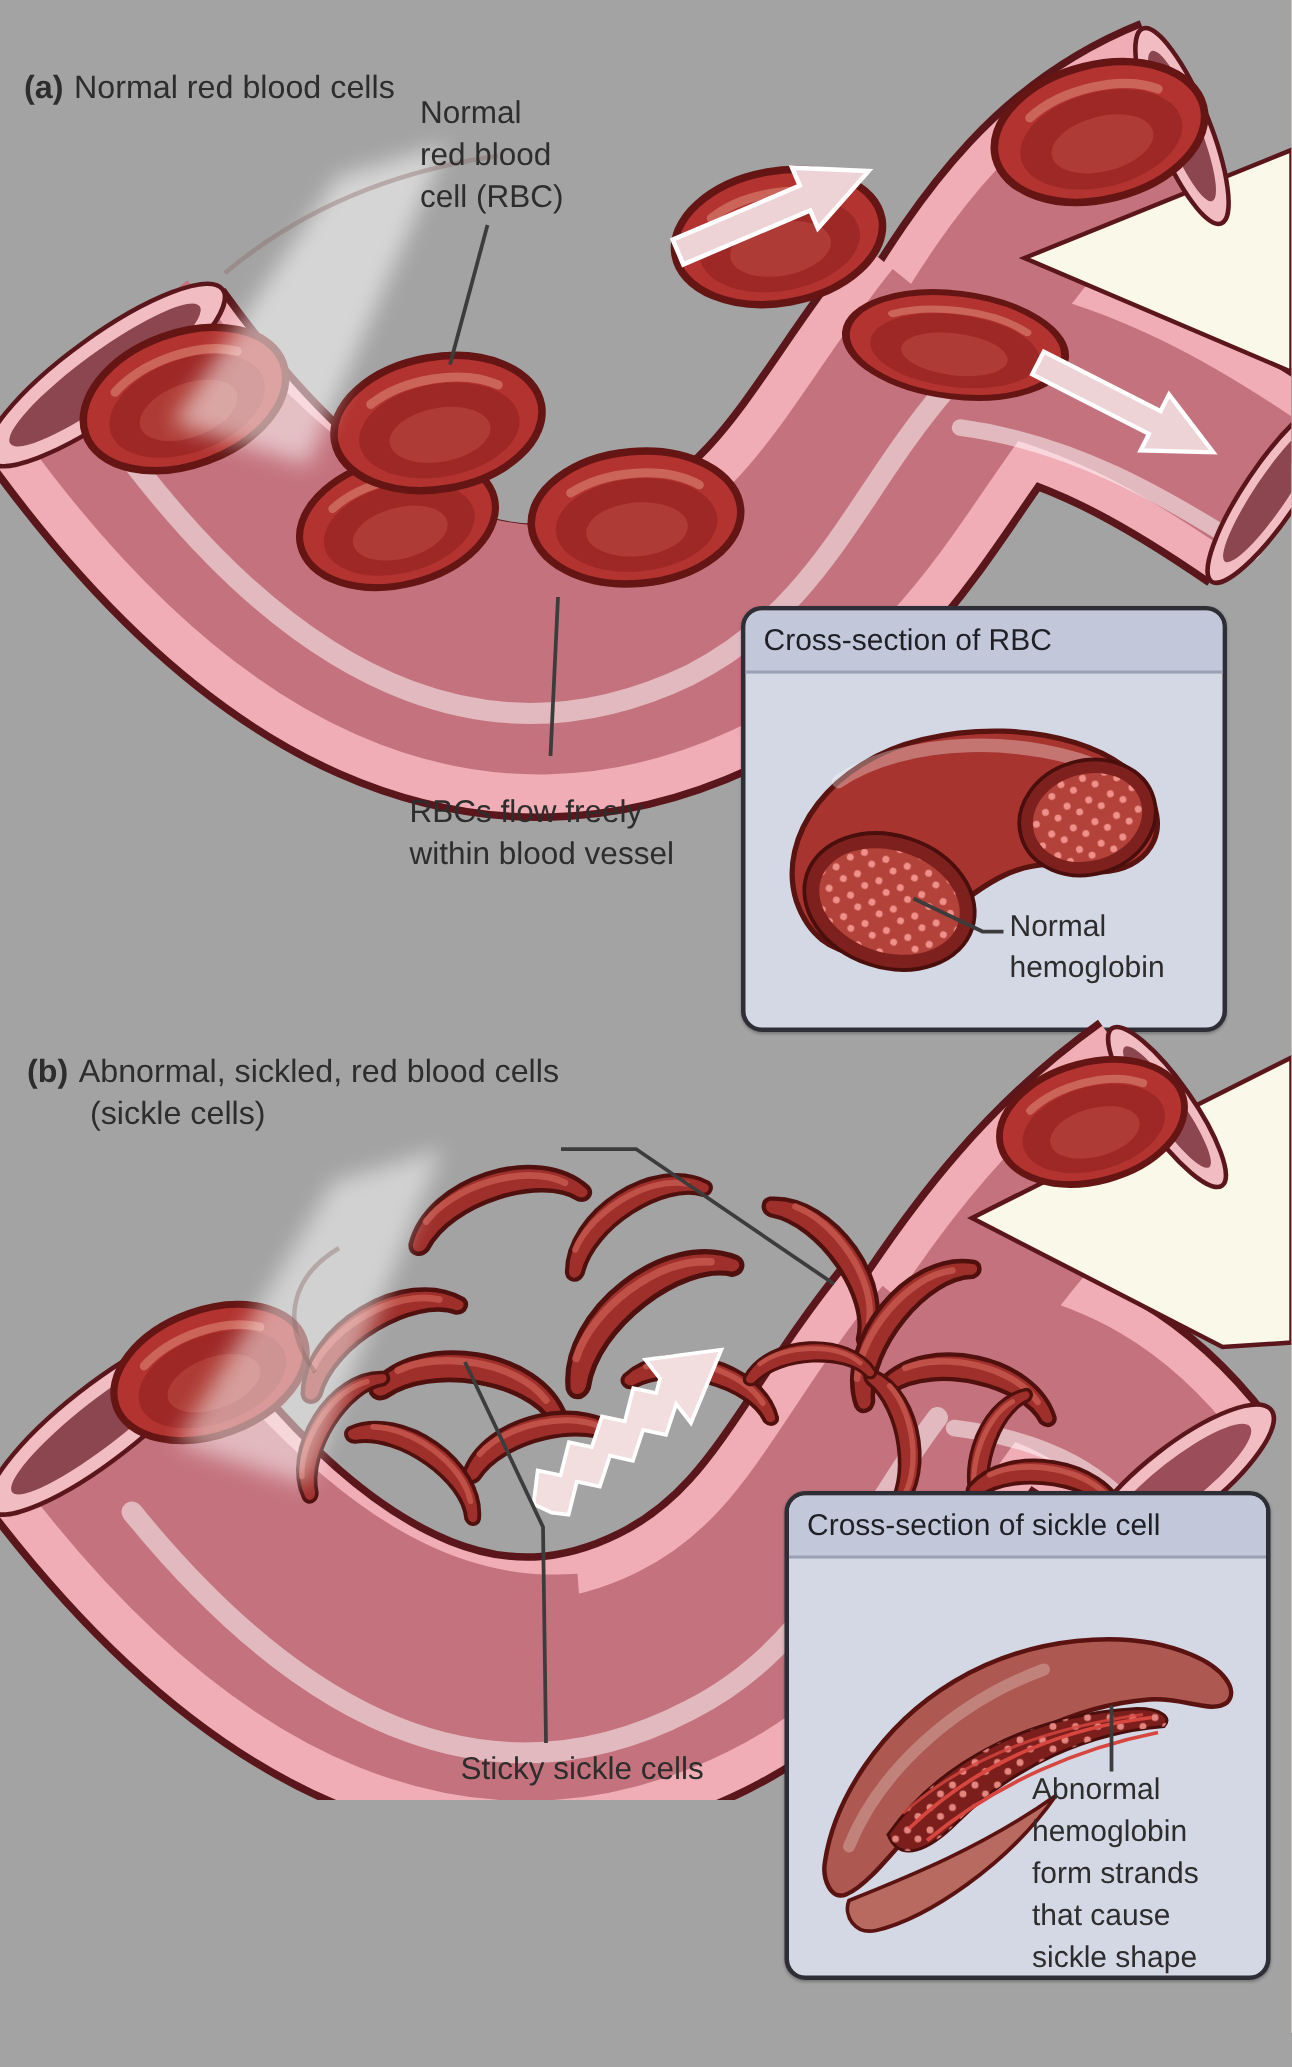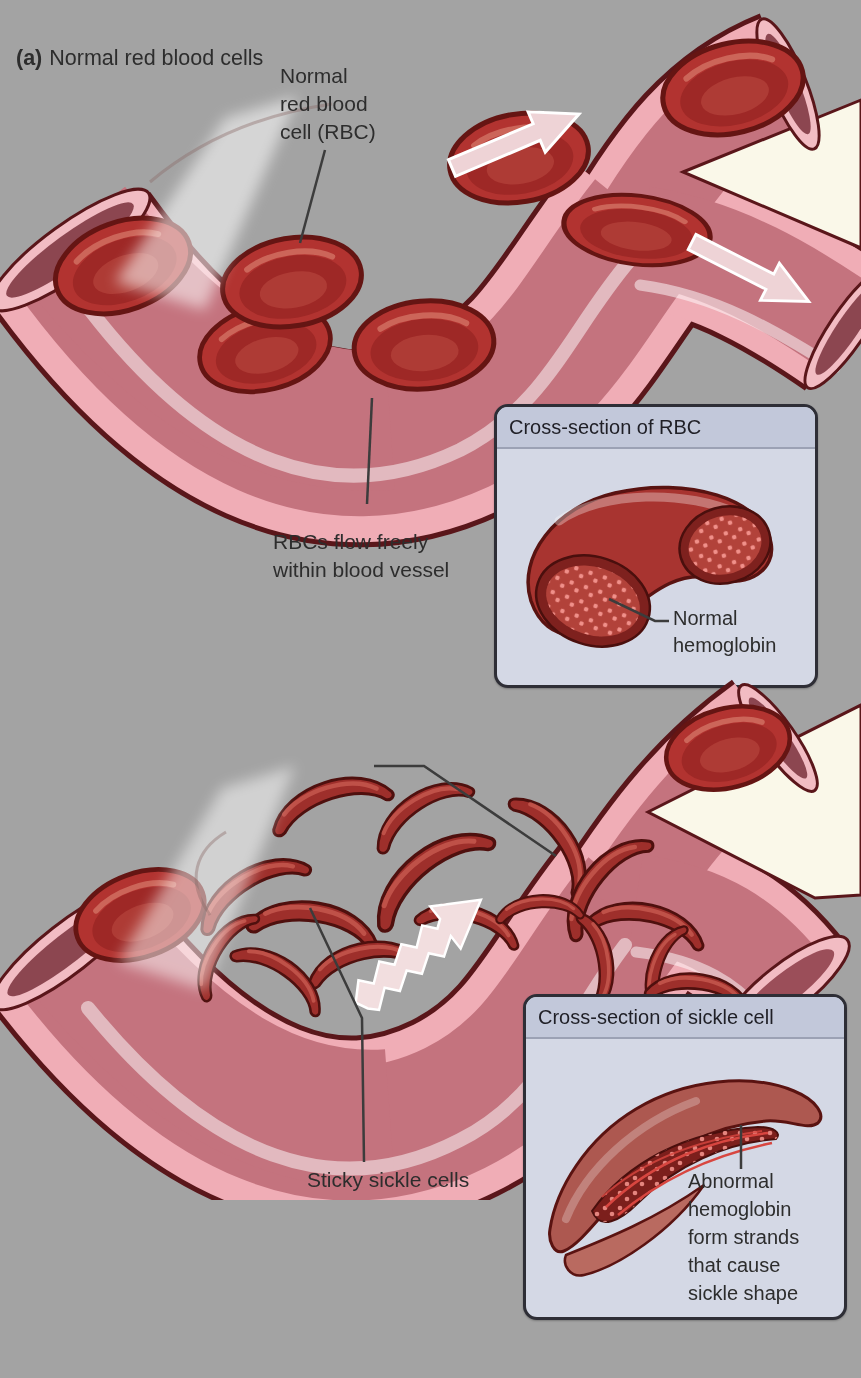--- a/index.html
+++ b/index.html
@@ -139,20 +139,24 @@
           <ellipse rx="48" ry="34" fill="#B2423A"></ellipse>
           <ellipse rx="48" ry="34" fill="url(#hbdots)"></ellipse>
         </g>
         <path d="M 112,150 L 158,172 L 172,172" fill="none" stroke="#3C3C3C" stroke-width="2.5"></path>
       </svg>
       <div class="inset-lbl" style="left:176px;top:156px;line-height:27px;">Normal
 hemoglobin</div>
     </div>
   </div>
 
+  <div class="section-title" style="left:18px;top:672px;">
+    <span class="pfx">(b)</span><span>Abnormal, sickled, red blood cells</span>
+    <div style="padding-left:42px;">(sickle cells)</div>
+  </div>
 
   <svg class="illus" style="top:660px;" width="861" height="540" viewBox="0 0 861 540">
 
     <g fill="none" stroke="#5A161A">
       <path d="M 70,290 C 200,460 330,510 455,448 C 548,402 572,322 640,240" stroke-width="196"></path>
       <path d="M 622,252 C 668,180 712,125 775,80" stroke-width="148"></path>
       <path d="M 636,242 C 705,252 748,278 788,330" stroke-width="150"></path>
     </g>
 
     <g fill="none" stroke="#F0ADB6">
@@ -221,21 +225,21 @@
     <g fill="none" stroke="#3C3C3C" stroke-width="2.5">
       <path d="M 374,106 L 424,106 L 556,196"></path>
       <path d="M 310,248 L 362,358 L 364,502"></path>
     </g>
   </svg>
 
   <div class="lbl" style="left:267px;top:1166px;margin-left:40px;">Sticky sickle cells</div>
 
   <div class="inset" style="left:523px;top:994px;height:320px;">
     <div class="inset-header">Cross-section of sickle cell</div>
-    <div class="inset-body" style="height:278px;">
+    <div class="inset-body" style="height:278px;margin-top:12px;">
       <svg width="316" height="278" viewBox="0 0 316 278">
         <path d="M 40,216 C 80,200 130,180 178,146 C 146,192 92,228 58,236 C 44,239 36,226 40,216 Z" fill="#B96A60" stroke="#5A1311" stroke-width="2.5"></path>
         <path d="M 24,190 C 30,150 60,100 110,70 C 160,40 225,34 268,52 C 290,61 300,76 292,84 C 282,92 262,80 240,82 C 190,86 140,110 100,150 C 75,175 55,205 38,212 C 28,216 22,202 24,190 Z" fill="#AD5850" stroke="#5A1311" stroke-width="3"></path>
         <path d="M 40,180 C 60,130 110,84 170,62" fill="none" stroke="#FFFFFF" stroke-opacity="0.25" stroke-width="8" stroke-linecap="round"></path>
         <g>
           <path d="M 66,172 C 100,124 160,92 232,88 C 248,88 256,94 250,100 C 200,104 150,126 112,164 C 94,182 74,192 66,172 Z" fill="#7C1F1C" stroke="#4A0F0D" stroke-width="2"></path>
           <path d="M 66,172 C 100,124 160,92 232,88 C 248,88 256,94 250,100 C 200,104 150,126 112,164 C 94,182 74,192 66,172 Z" fill="url(#hbdots)" opacity="0.9"></path>
           <path d="M 80,168 C 130,120 190,100 242,94" fill="none" stroke="#D84640" stroke-width="2.5"></path>
           <path d="M 92,176 C 140,136 196,114 246,104" fill="none" stroke="#D84640" stroke-width="2.5"></path>
           <path d="M 76,158 C 120,118 178,100 236,92" fill="none" stroke="#D84640" stroke-width="2" opacity="0.8"></path>

